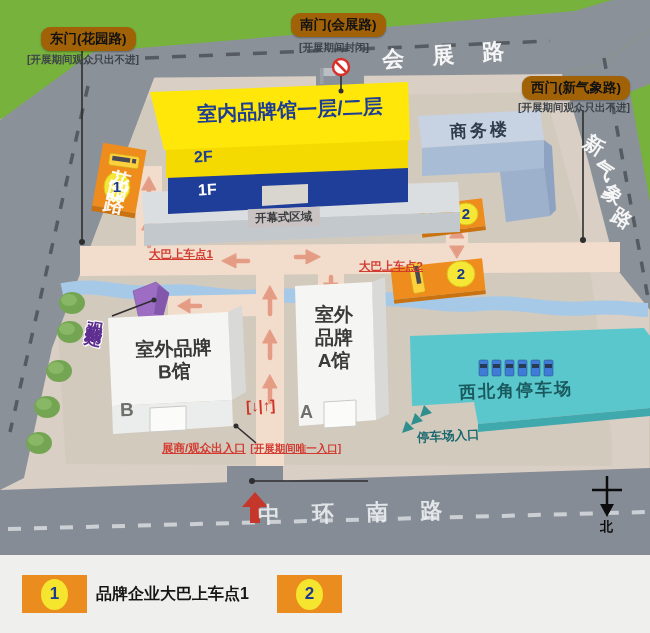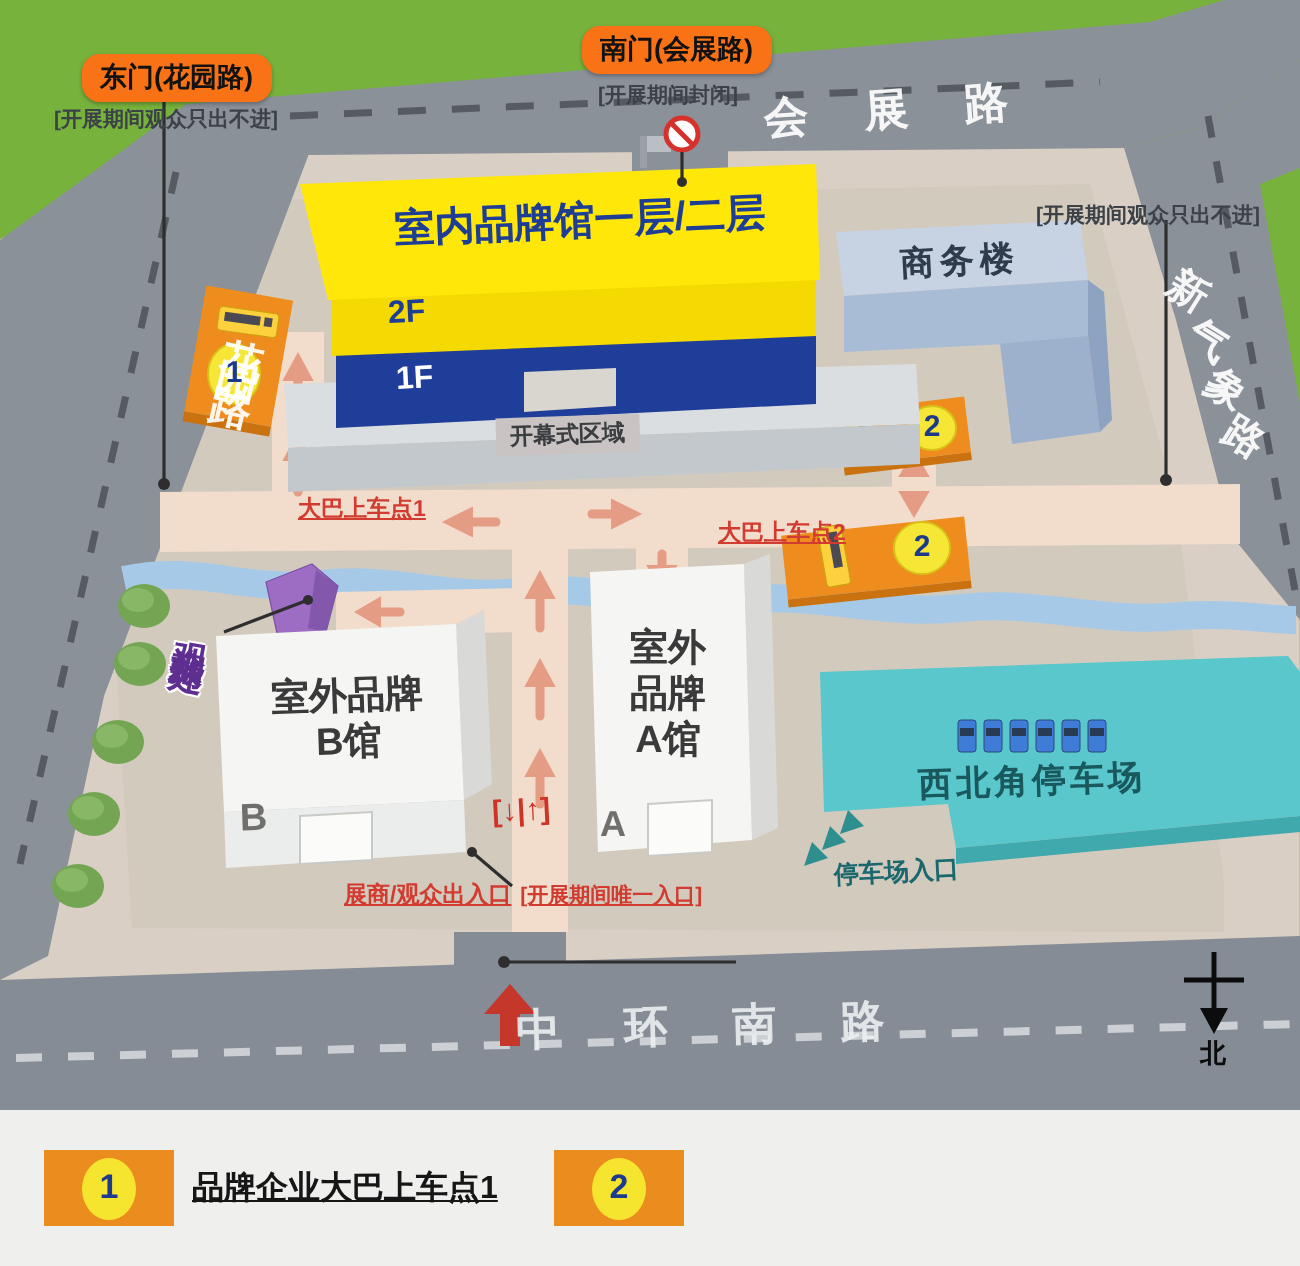--- a/index.html
+++ b/index.html
@@ -1,34 +1,34 @@
 <!DOCTYPE html>
 <html><head>
 <meta charset="utf-8">
 <style>
   html,body{margin:0;padding:0;background:#fff;}
   #stage{position:relative;width:650px;height:633px;overflow:hidden;
          font-family:"Liberation Sans",sans-serif;-webkit-font-smoothing:antialiased;}
   #mapsvg{position:absolute;left:0;top:0;}
   .ov{position:absolute;white-space:nowrap;}
-  .pill{background:#f97316;color:#121212;font-weight:bold;font-size:13.5px;
+  .pill{background:#a16207;color:#121212;font-weight:bold;font-size:13.5px;
         padding:3px 9px;border-radius:9px;box-shadow:0 1px 2px rgba(0,0,0,.3);}
   .gnote{color:#3c4248;font-weight:bold;font-size:10.5px;text-align:right;}
   .roadtxt{color:rgba(255,255,255,.92);font-weight:bold;}
   .vert{writing-mode:vertical-rl;text-orientation:upright;}
   .redtxt{color:#d23b30;font-weight:bold;text-decoration:underline;}
   .hallname{color:#3a3a3a;font-weight:bold;text-align:center;}
   .marker-num{color:#1c3a8c;font-weight:bold;font-size:15px;text-align:center;width:16px;}
   #legend{position:absolute;left:0;top:555px;width:650px;height:78px;background:#eff0ee;}
   .lg-item{position:absolute;display:flex;align-items:center;}
   .lg-swatch{width:65px;height:38px;background:#eb8c1e;display:flex;align-items:center;justify-content:center;}
   .lg-ellipse{width:27px;height:31px;border-radius:50%;background:#f6e52e;
               display:flex;align-items:center;justify-content:center;
               color:#1d3a8e;font-weight:bold;font-size:17px;}
-  .lg-label{margin-left:9px;color:#161616;font-weight:bold;font-size:16px;text-decoration:underline;}
+  .lg-label{margin-left:9px;color:#161616;font-weight:bold;font-size:16px;}
   .outline-w{text-shadow:-1px 0 #fff,1px 0 #fff,0 -1px #fff,0 1px #fff,1px 1px #fff,-1px -1px #fff;}
 </style>
 </head>
 <body>
 
 <div id="stage">
 
 <svg id="mapsvg" width="650" height="555" viewBox="0 0 650 555">
 
   <rect x="0" y="0" width="650" height="555" fill="#77b23d"></rect>
@@ -215,45 +215,46 @@
 <div class="ov roadtxt" style="left:584px;top:132px;font-size:20px;transform:rotate(32deg);">新</div>
 <div class="ov roadtxt" style="left:594px;top:157px;font-size:20px;transform:rotate(32deg);">气</div>
 <div class="ov roadtxt" style="left:603px;top:181px;font-size:20px;transform:rotate(32deg);">象</div>
 <div class="ov roadtxt" style="left:612px;top:205px;font-size:20px;transform:rotate(32deg);">路</div>
 <div class="ov roadtxt" style="left:258px;top:498px;font-size:22px;letter-spacing:13px;transform:rotate(-1.5deg);color:rgba(235,238,241,.9);">中 环 南 路</div>
 
 <div class="ov pill" style="left:41px;top:27px;">东门(花园路)</div>
 <div class="ov gnote" style="left:27px;top:53px;">[开展期间观众只出不进]</div>
 <div class="ov pill" style="left:291px;top:13px;">南门(会展路)</div>
 <div class="ov gnote" style="left:299px;top:41px;">[开展期间封闭]</div>
+<div class="ov pill" style="left:522px;top:76px;">西门(新气象路)</div>
 <div class="ov gnote" style="left:518px;top:101px;">[开展期间观众只出不进]</div>
 
 <div class="ov" style="left:182px;top:97px;width:216px;text-align:center;font-size:20px;font-weight:bold;color:#1e3d94;transform:rotate(-2.5deg);">室内品牌馆一层/二层</div>
 <div class="ov" style="left:194px;top:148px;font-size:16px;font-weight:bold;color:#1e3d94;transform:rotate(-3deg);">2F</div>
 <div class="ov" style="left:198px;top:181px;font-size:16px;font-weight:bold;color:#ffffff;transform:rotate(-3deg);">1F</div>
 <div class="ov" style="left:248px;top:208px;background:#cac3c3;padding:2px 7px;font-size:11.5px;font-weight:bold;color:#3b3e40;transform:rotate(-2deg);">开幕式区域</div>
 <div class="ov" style="left:450px;top:119px;font-size:17px;font-weight:bold;color:#2f3c4b;transform:rotate(-3deg);letter-spacing:3px;">商务楼</div>
 <div class="ov hallname" style="left:118px;top:337px;width:112px;font-size:19px;line-height:23px;transform:rotate(-2deg);">
       <div>室外品牌</div>
       <div>B馆</div>
     </div>
 <div class="ov" style="left:120px;top:399px;font-size:19px;font-weight:bold;color:#6f6f6c;transform:rotate(-2deg);">B</div>
-<div class="ov hallname" style="left:303px;top:313px;width:62px;font-size:19px;line-height:23px;">
+<div class="ov hallname" style="left:303px;top:303px;width:62px;font-size:19px;line-height:23px;">
       <div>室外</div>
       <div>品牌</div>
       <div>A馆</div>
     </div>
 <div class="ov" style="left:300px;top:402px;font-size:18px;font-weight:bold;color:#6f6f6c;">A</div>
 <div class="ov" style="left:459px;top:379px;font-size:17px;font-weight:bold;color:#19595e;letter-spacing:2px;transform:rotate(-2deg);">西北角停车场</div>
 <div class="ov" style="left:417px;top:428px;font-size:12.5px;font-weight:bold;color:#1a686e;transform:rotate(-3deg);">停车场入口</div>
 <div class="ov vert outline-w" style="left:86px;top:308px;font-size:17px;font-weight:bold;color:#5e2e91;letter-spacing:2px;transform:rotate(10deg);">观众报到处</div>
 
 <div class="ov redtxt" style="left:149px;top:247px;font-size:11.5px;">大巴上车点1</div>
 <div class="ov redtxt" style="left:359px;top:259px;font-size:11.5px;">大巴上车点2</div>
-<div class="ov" style="left:172px;top:438px;"><span class="redtxt" style="font-size:11.5px;">展商/观众出入口</span> <span class="redtxt" style="font-size:10.5px;">[开展期间唯一入口]</span></div>
+<div class="ov" style="left:162px;top:438px;"><span class="redtxt" style="font-size:11.5px;">展商/观众出入口</span> <span class="redtxt" style="font-size:10.5px;">[开展期间唯一入口]</span></div>
 <div class="ov" style="left:246px;top:397px;font-size:15px;font-weight:bold;color:#cf3326;transform:rotate(-3deg);">[↓|↑]</div>
 
 <div class="ov marker-num" style="left:109px;top:178px;">1</div>
 <div class="ov marker-num" style="left:458px;top:205px;">2</div>
 <div class="ov marker-num" style="left:453px;top:265px;">2</div>
 
 <div class="ov" style="left:600px;top:518px;font-size:13px;font-weight:bold;color:#0b0b0b;">北</div>
 
 <div id="legend">
   <div class="lg-item" style="left:22px;top:20px;">

